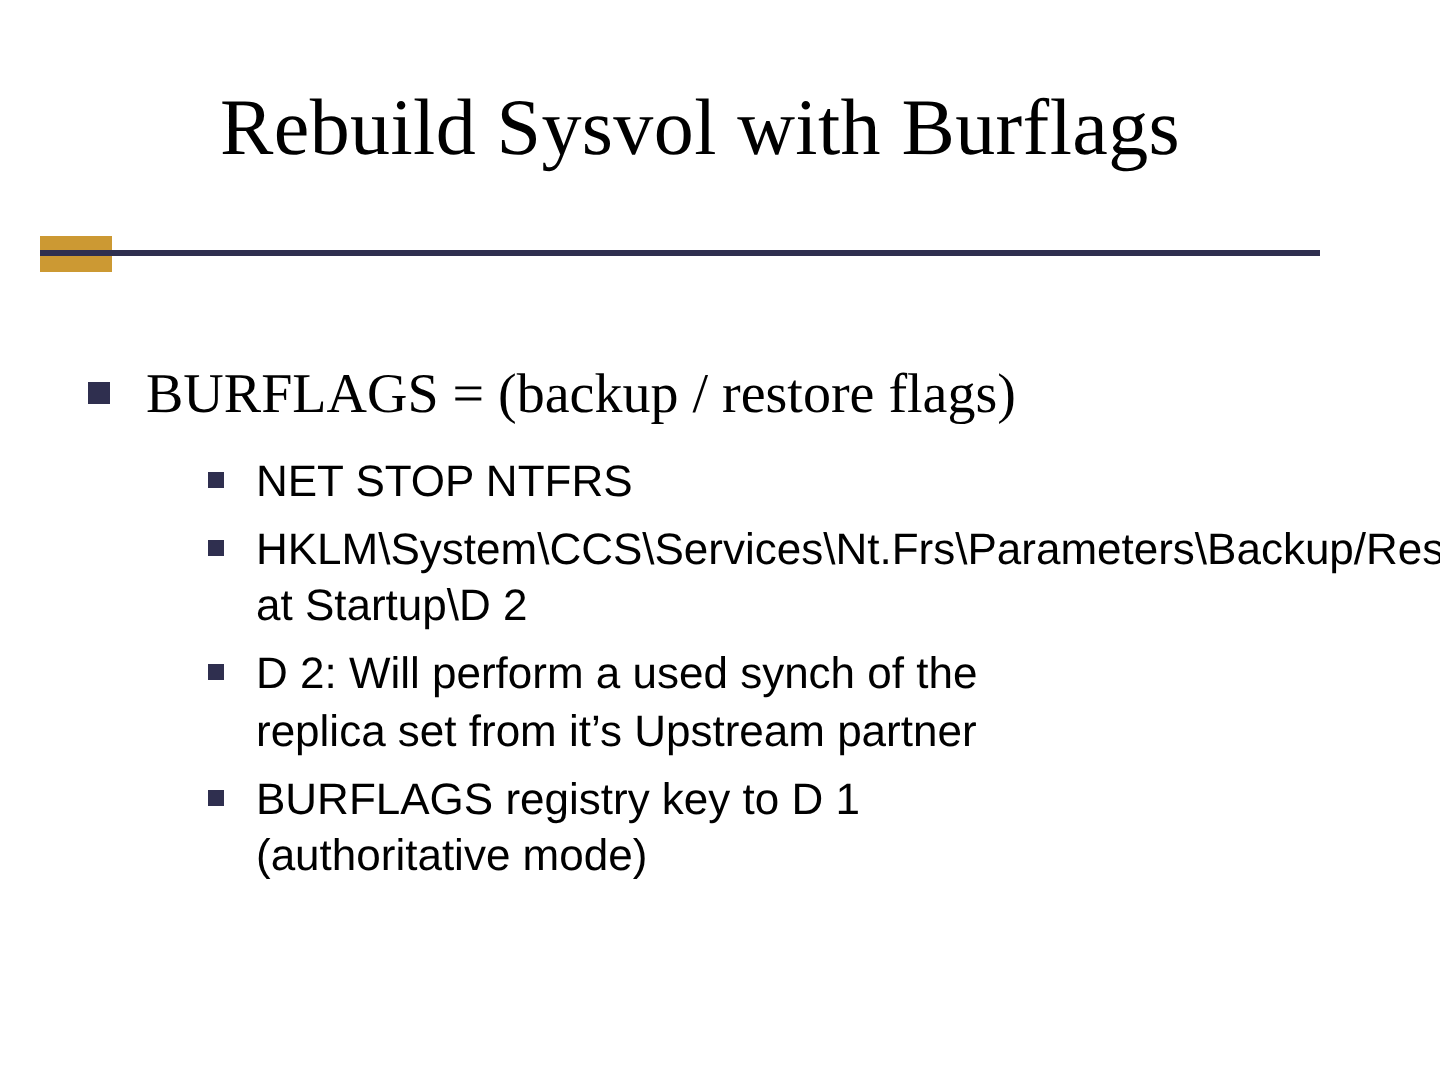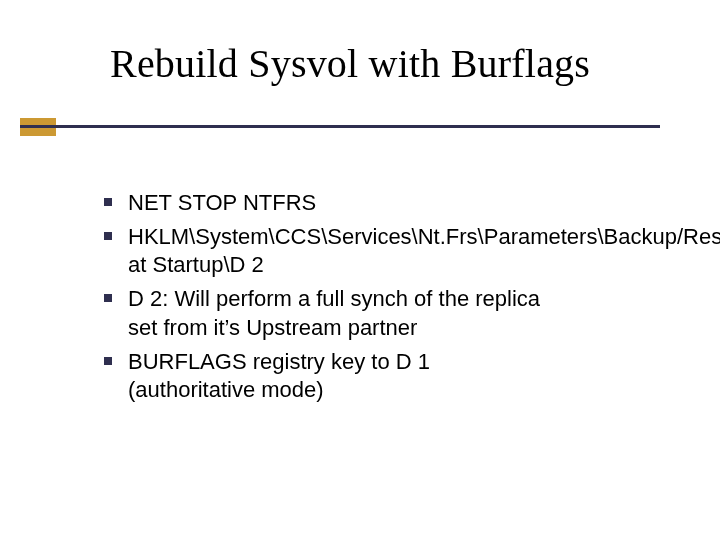--- a/index.html
+++ b/index.html
@@ -98,33 +98,37 @@
 <div class="slide">
 
   <div class="title-wrap">
     <div class="title">Rebuild Sysvol with Burflags</div>
   </div>
   <div class="title-accent"></div>
   <div class="title-underline"></div>
 
   <div class="body">
 
+    <div class="l1">
+      <div class="bullet"></div>
+      <div class="text">BURFLAGS = (backup / restore flags)</div>
+    </div>
 
     <div class="sub">
       <div class="l2">
         <div class="bullet"></div>
         <div class="text">NET STOP NTFRS</div>
       </div>
       <div class="l2">
         <div class="bullet"></div>
         <div class="text">HKLM\System\CCS\Services\Nt.Frs\Parameters\Backup/Restore\Process at Startup\D 2</div>
       </div>
       <div class="l2">
         <div class="bullet"></div>
-        <div class="text">D 2: Will perform a full synch of the replica set from it’s Upstream partner</div>
+        <div class="text">D 2: Will perform a used synch of the replica set from it’s Upstream partner</div>
       </div>
       <div class="l2">
         <div class="bullet"></div>
         <div class="text">BURFLAGS registry key to D 1 (authoritative mode)</div>
       </div>
     </div>
 
 
   </div>
 </div>

